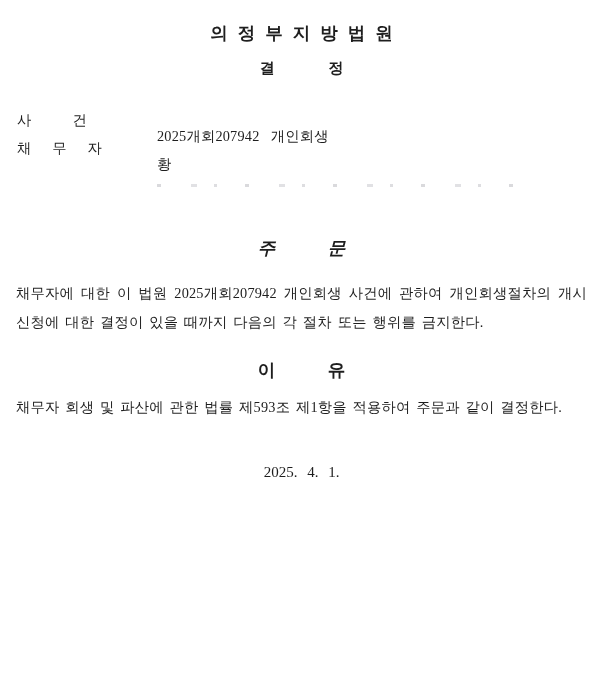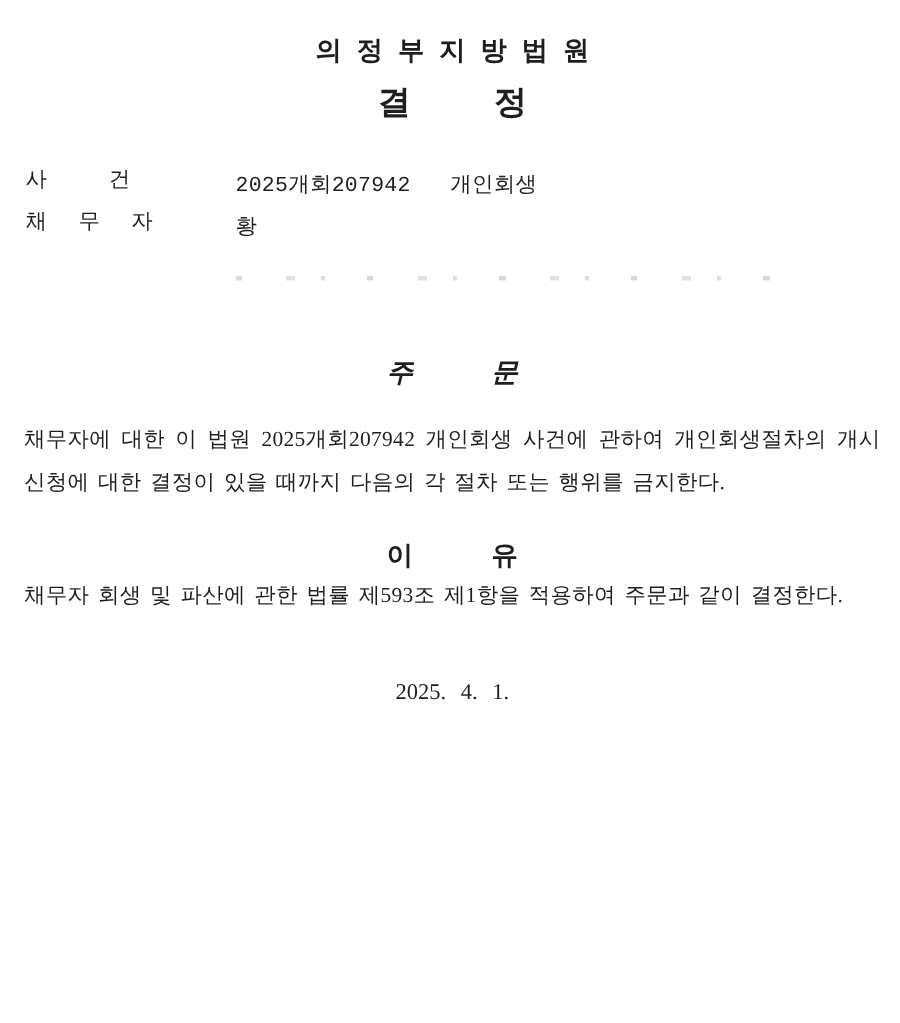--- a/index.html
+++ b/index.html
@@ -17,40 +17,40 @@
   .court-name {
     padding-top:23px;
     text-align:center;
     font-size:17.5px; font-weight:700;
     letter-spacing:10px; padding-left:10px;
     line-height:20px;
   }
   .doc-type {
     margin-top:15px;
     text-align:center;
-    font-size:22px; font-weight:700;
+    font-size:15px; font-weight:700;
     word-spacing:50px;
     line-height:20px;
   }
   .section-heading {
     text-align:center;
     font-size:17.5px; font-weight:700;
     word-spacing:48px;
     line-height:22px;
   }
   .order-heading  { margin-top:50px;font-style:italic; }
   .reason-heading { margin-top:22px; }
 
   
   .parties { margin-top:32px; font-size:14.3px; letter-spacing:.2px; }
   .party-row { position:relative; height:28px; line-height:20px; }
   .spread { display:inline-flex; justify-content:space-between; margin-left:1px; }
   .w-case   { width:70px; }
   .w-debtor { width:85px; }
-  .party-value { position:absolute; left:141px; top:4px; white-space:pre;font-family:Liberation Mono, monospace; }
+  .party-value { position:absolute; left:141px; top:16px; white-space:pre; }
 
   .redacted-line {
     margin:18px 0 0 141px;
     width:366px; height:3px;
     opacity:.5;
     background:repeating-linear-gradient(90deg,
       #b4b4ba 0 4px, transparent 4px 34px,
       #c3c3c9 34px 40px, transparent 40px 57px,
       #bcbcc2 57px 60px, transparent 60px 88px);
   }
@@ -61,21 +61,21 @@
     font-size:14.3px;
     line-height:29px;
     letter-spacing:.2px;
     word-spacing:2px;
     text-align:justify;
   }
   .order-body  { margin-top:20px; }
   .order-list  { margin-top:29px; }
   .list-item   { padding-left:17px; text-indent:-17px; }
   .item-no     { margin-right:6px; }
-  .reason-body { margin-top:2px; }
+  .reason-body { margin-top:12px; }
 
   .decision-date {
     margin-top:40px;
     text-align:center;
     font-size:15px;
     word-spacing:6px;
     line-height:20px;
   }
 </style>
 </head>

